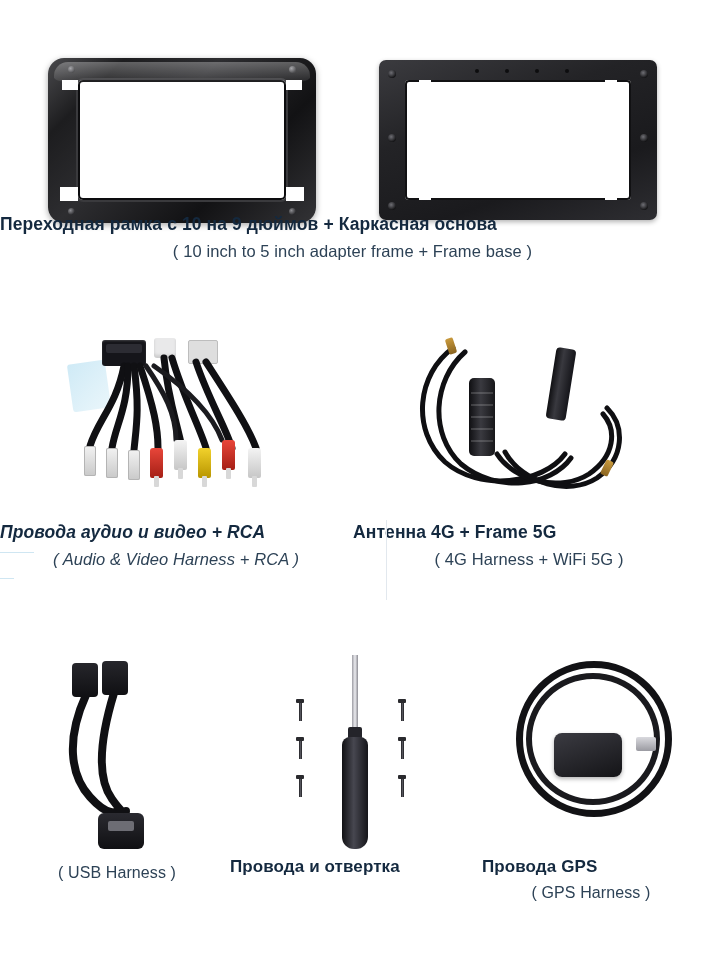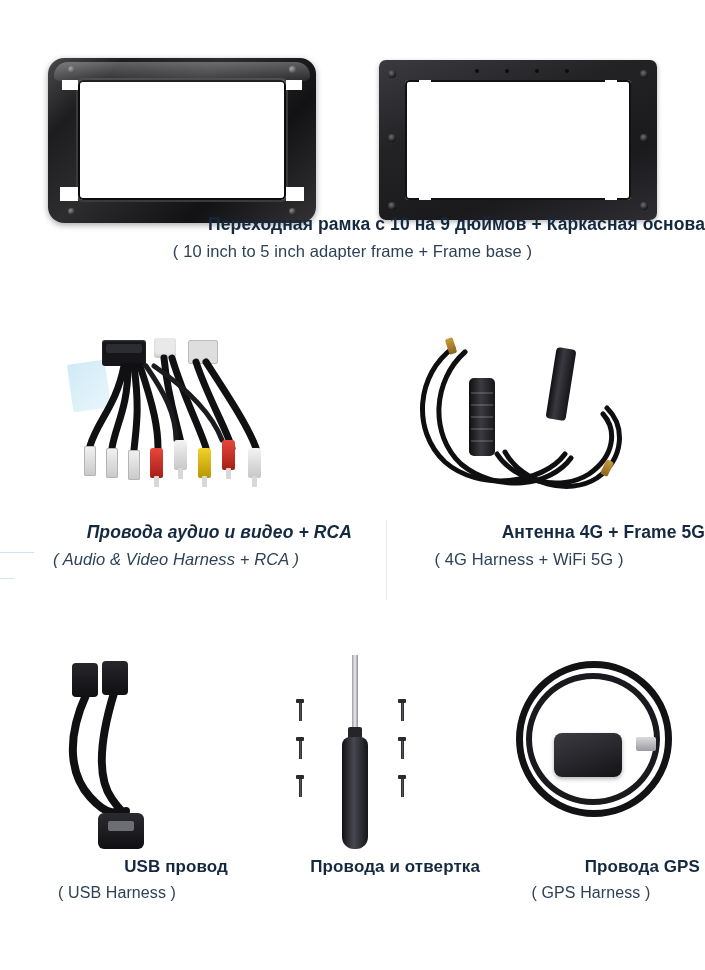--- a/index.html
+++ b/index.html
@@ -20,21 +20,21 @@
     width: 705px;
     height: 970px;
     background: #fff;
   }
 
   
   .cap-ru {
     font-weight: bold;
     font-size: 17.5px;
     color: #14293f;
-    text-align: right;
+    text-align: left;
     letter-spacing: 0.1px;
     line-height: 1.2;
   }
   .cap-en {
     font-size: 16.5px;
     color: #2d4256;
     text-align: center;
     letter-spacing: 0.1px;
     line-height: 1.25;
     margin-top: 6px;
@@ -531,21 +531,20 @@
               <path d="M30 36 C 10 80, 14 116, 34 138 C 52 158, 62 154, 62 150"></path>
               <path d="M58 34 C 44 80, 40 118, 56 140 C 66 154, 70 156, 70 152"></path>
             </g>
           </svg>
           <span class="usb-plug" style="left:16px; top:4px;"></span>
           <span class="usb-plug" style="left:46px; top:2px;"></span>
           <span class="usb-female"></span>
         </div>
       </div>
       <div class="caps">
-        <div class="cap-ru">USB провод</div>
         <div class="cap-en">( USB Harness )</div>
       </div>
     </div>
 
     <div class="col-3 c2">
       <div class="art">
         <div class="tools">
           <span class="screw-i" style="left:44px; top:48px;">
               <i class="head"></i>
               <i class="shaft"></i>

